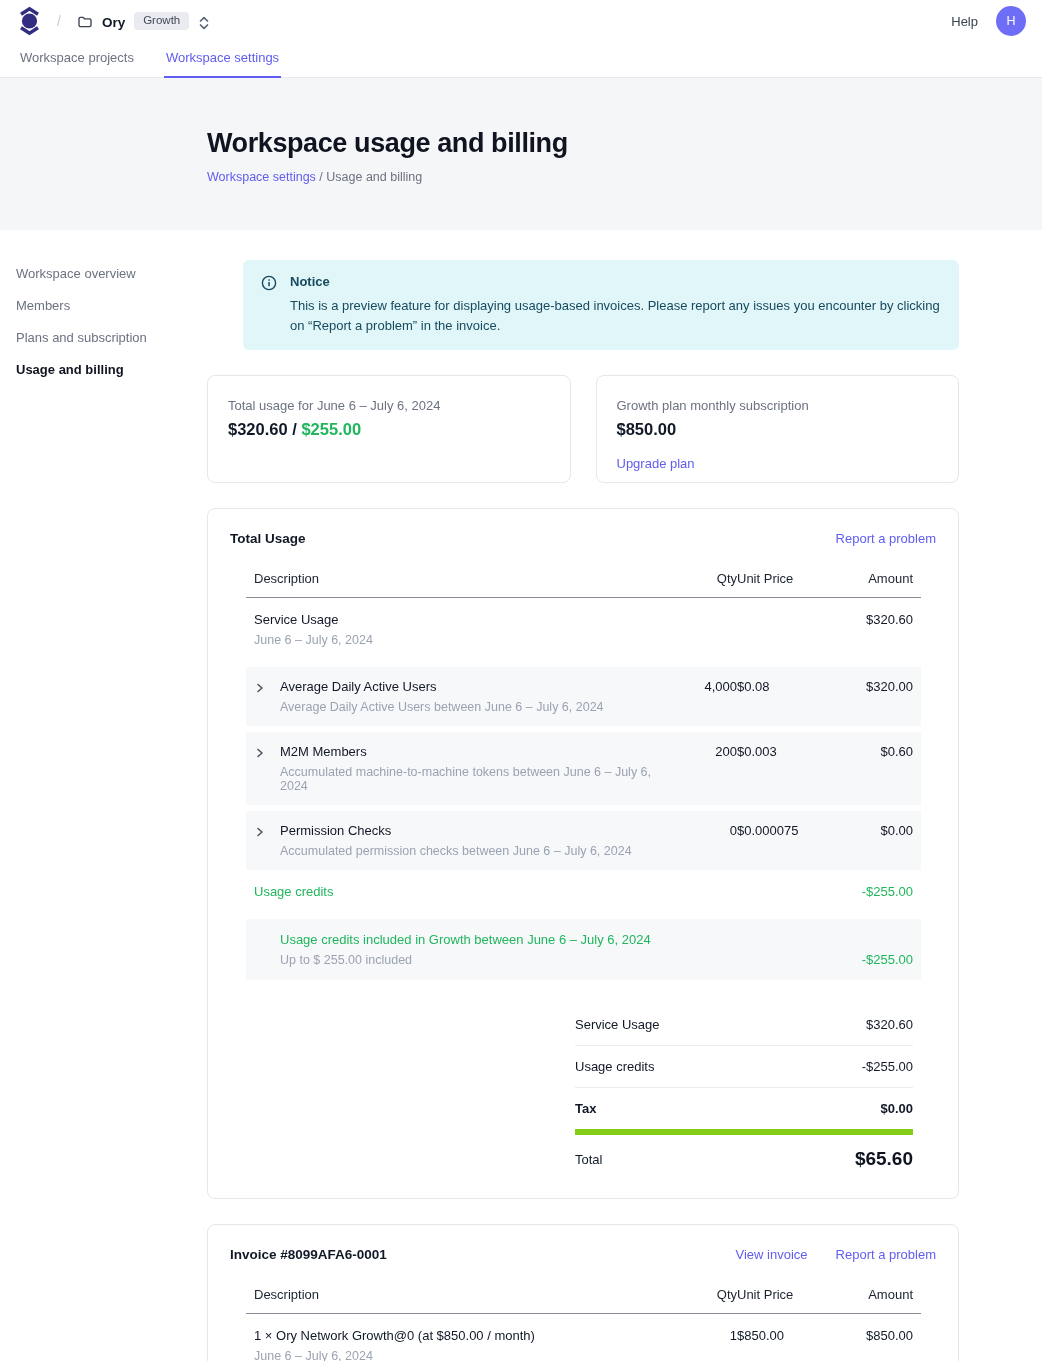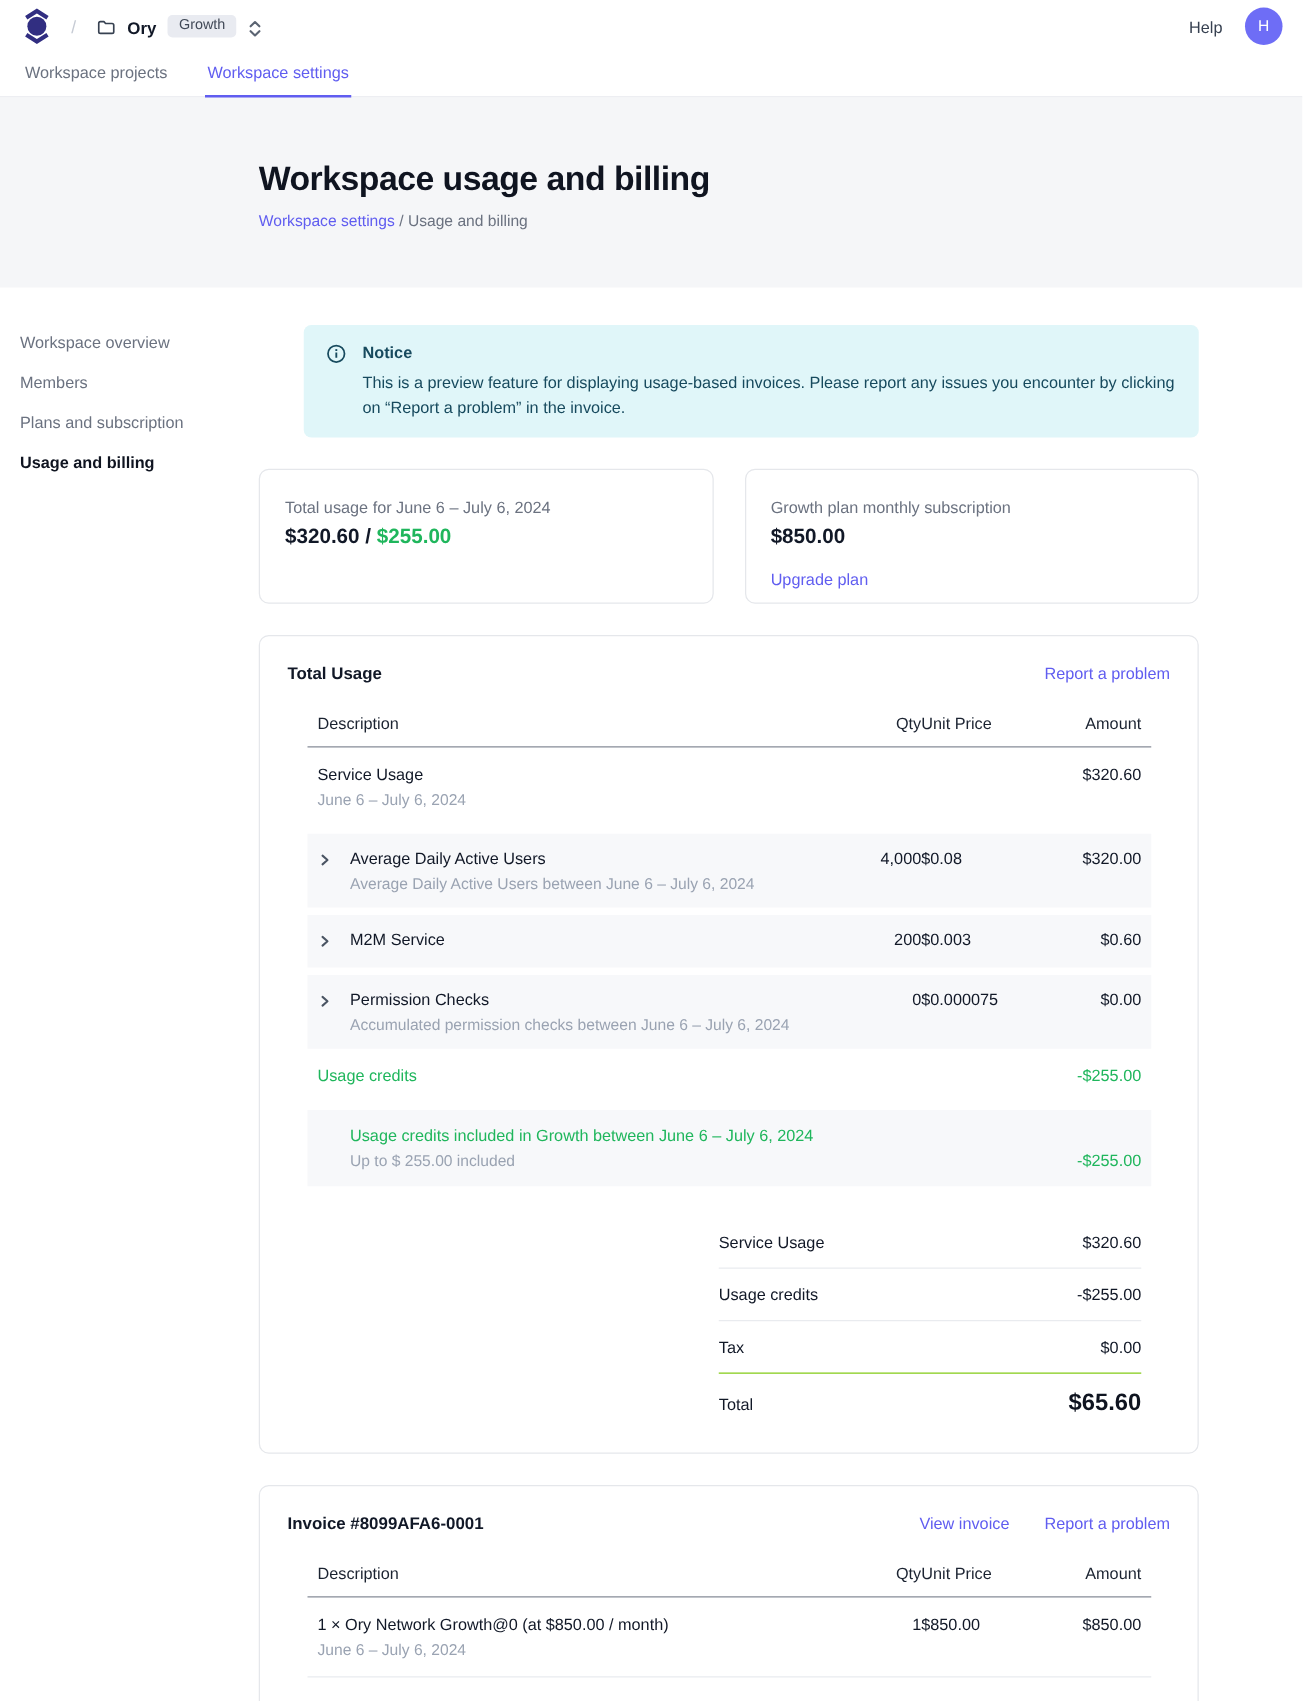--- a/index.html
+++ b/index.html
@@ -80,21 +80,21 @@
   .chev-cell { width:26px; padding-top:3px; color:#4b5563; flex-shrink:0; }
   .li-body { flex:1; }
   .credits-row .row-title, .credits-row .c-amt { color:#1fb65c; }
   .credits-detail { display:flex; background:#f7f8fa; margin-top:6px; padding:13px 8px; font-size:13px; align-items:flex-end; }
   .credits-detail .cd-title { color:#1fb65c; }
   .credits-detail .c-amt { color:#1fb65c; }
   .indent-cell { width:26px; flex-shrink:0; }
 
   .summary { width:338px; margin:24px 25px 0 auto; }
   .srow { display:flex; justify-content:space-between; font-size:13px; padding:13px 0; border-bottom:1px solid #e9ebef; color:#111827; }
-  .srow.dark-border { border-bottom:1px solid #84cc16; }
+  .srow.dark-border { border-bottom:6px solid #84cc16;font-weight:bold; }
   .total-row { display:flex; justify-content:space-between; align-items:center; padding:13px 0 2px; }
   .total-label { font-size:13px; color:#111827; }
   .total-value { font-size:19px; font-weight:700; color:#0f1420; }
 </style>
 </head>
 <body>
 
 <div class="navbar">
   <span class="logo">
     <svg width="27" height="30" viewBox="0 0 27 30">
@@ -219,21 +219,22 @@
           <span class="c-amt">$320.00</span>
         </div>
 
         <div class="line-item">
           <span class="chev-cell">
             <svg width="12" height="12" viewBox="0 0 12 12" fill="none" stroke="#4b5563" stroke-width="1.6" stroke-linecap="round" stroke-linejoin="round">
                 <path d="M4 2.5 L8 6 L4 9.5"></path>
               </svg>
           </span>
           <span class="li-body">
-            <div class="row-title">M2M Service</div>
+            <div class="row-title">M2M Members</div>
+            <div class="row-sub">Accumulated machine-to-machine tokens between June 6 – July 6, 2024</div>
           </span>
           <span class="c-qty">200</span>
           <span class="c-unit">$0.003</span>
           <span class="c-amt">$0.60</span>
         </div>
 
         <div class="line-item">
           <span class="chev-cell">
             <svg width="12" height="12" viewBox="0 0 12 12" fill="none" stroke="#4b5563" stroke-width="1.6" stroke-linecap="round" stroke-linejoin="round">
                 <path d="M4 2.5 L8 6 L4 9.5"></path>

